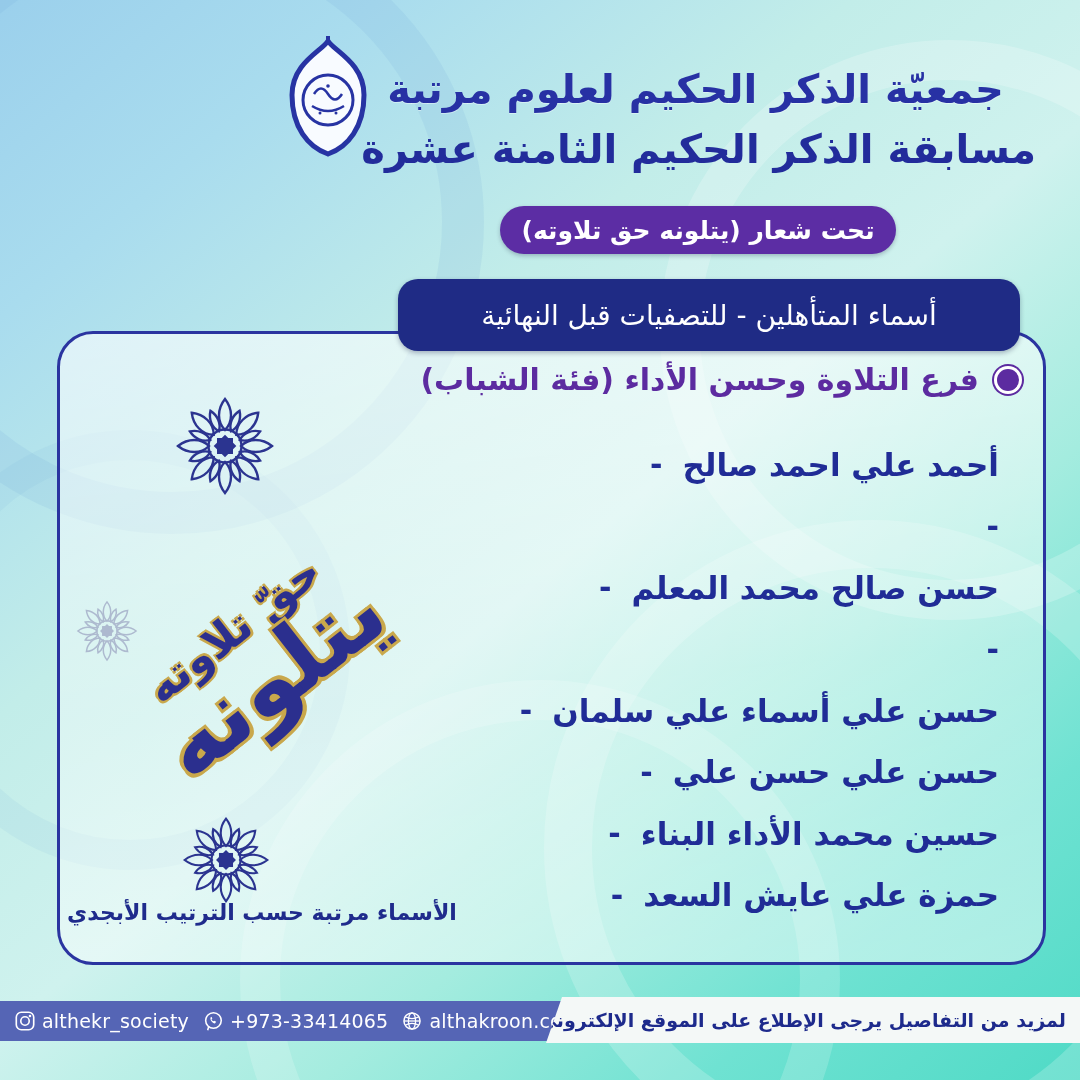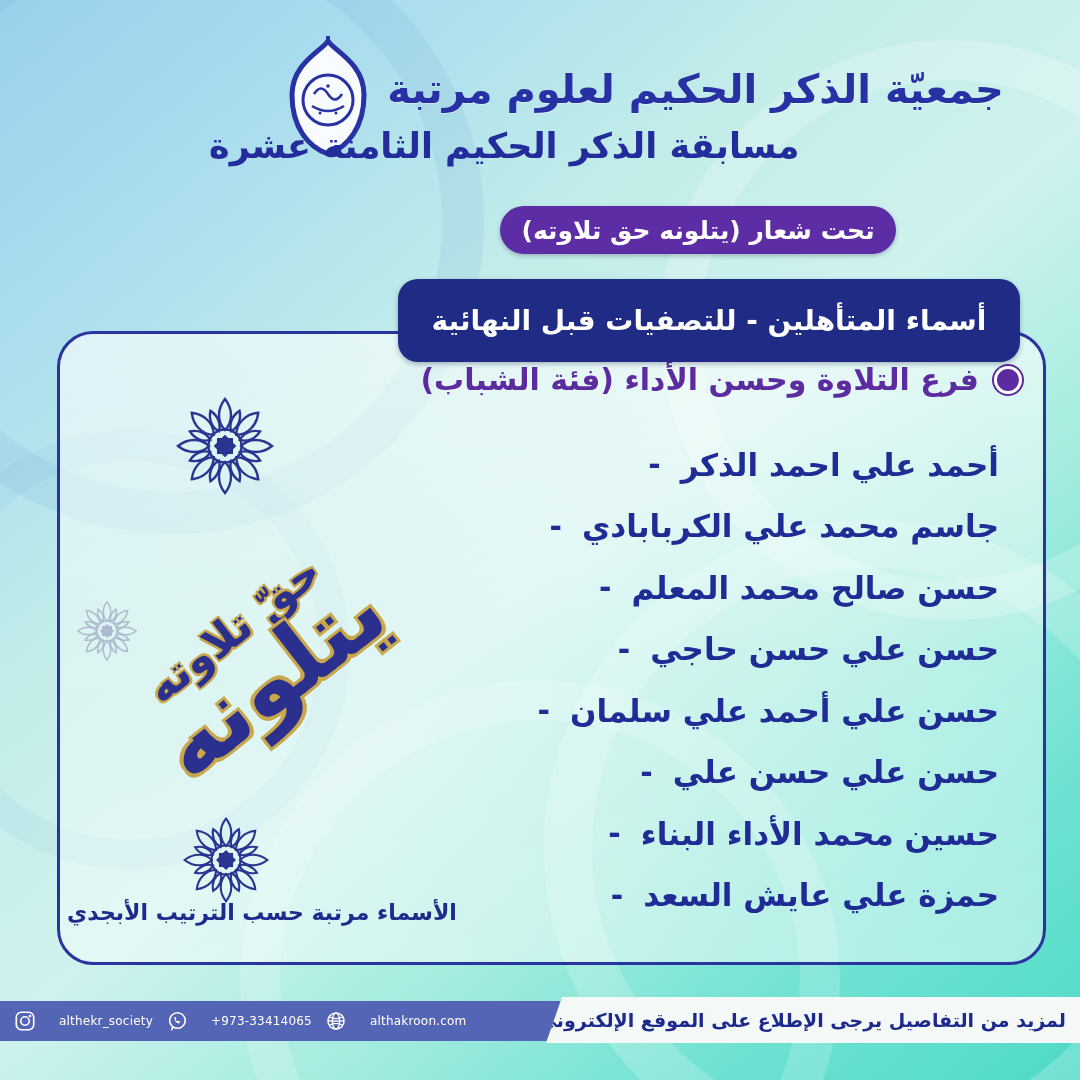--- a/index.html
+++ b/index.html
@@ -12,29 +12,29 @@
   .swirl.s2{right:-160px;top:40px;width:500px;height:500px;border:40px solid rgba(255,255,255,0.22);}
   .swirl.s3{right:-120px;top:520px;width:560px;height:560px;border:48px solid rgba(255,255,255,0.20);}
   .swirl.s4{left:240px;bottom:-200px;width:520px;height:520px;border:40px solid rgba(255,255,255,0.18);}
   .swirl.s5{left:-90px;top:430px;width:380px;height:380px;border:30px solid rgba(120,175,220,0.10);}
 
   
   .emblem{position:absolute;left:278px;top:34px;width:100px;height:126px;color:#2733a3;}
   .society-name{position:absolute;left:368px;top:42px;width:655px;height:94px;direction:rtl;
     display:flex;align-items:center;justify-content:center;text-align:center;
     font-size:40px;font-weight:bold;color:#2731a4;letter-spacing:-1px;text-shadow:0 1px 0 rgba(255,255,255,0.4);}
-  .competition-title{position:absolute;left:209px;top:126px;width:840px;direction:rtl;text-align:left;
-    font-size:35px;font-weight:bold;color:#222c9b;letter-spacing:-1px;}
+  .competition-title{position:absolute;left:196px;top:126px;width:840px;direction:rtl;text-align:right;
+    font-size:40px;font-weight:bold;color:#222c9b;letter-spacing:-1px;}
   .slogan-badge{position:absolute;left:500px;top:206px;width:396px;height:48px;background:#5c2da4;
     border-radius:24px;color:#ffffff;font-size:25px;font-weight:bold;direction:rtl;
     display:flex;align-items:center;justify-content:center;box-shadow:0 2px 4px rgba(20,20,60,0.25);}
 
   
-  .section-badge{position:absolute;left:398px;top:279px;width:622px;height:83px;background:#1f2b85;
-    border-radius:20px;color:#ffffff;font-size:28px;font-weight:bold;direction:rtl;z-index:3;
+  .section-badge{position:absolute;left:398px;top:279px;width:622px;height:72px;background:#1f2b85;
+    border-radius:20px;color:#ffffff;font-size:28px;font-weight:normal;direction:rtl;z-index:3;
     display:flex;align-items:center;justify-content:center;box-shadow:0 2px 5px rgba(10,15,60,0.3);}
 
   
   .content-box{position:absolute;left:57px;top:331px;width:983px;height:628px;z-index:2;
     border:3px solid #2a34a0;border-radius:36px;
     background:linear-gradient(175deg,rgba(255,255,255,0.60) 0%,rgba(255,255,255,0.36) 55%,rgba(255,255,255,0.48) 100%);}
   .category-row{position:absolute;top:28px;right:24px;direction:rtl;display:flex;align-items:center;gap:18px;}
   .bullet{width:22px;height:22px;border-radius:50%;background:#5c2ba0;
     box-shadow:0 0 0 3px #ffffff,0 0 0 5px #5c2ba0;}
   .category-text{font-size:30px;font-weight:bold;color:#5c2ba0;white-space:nowrap;margin-left:48px;}
@@ -56,21 +56,21 @@
   .art-line2{font-size:92px;font-weight:bold;color:#2b2f8e;margin-top:-16px;white-space:nowrap;
     text-shadow:3px 3px 0 #c9a84c,-3px 3px 0 #c9a84c,3px -3px 0 #c9a84c,-3px -3px 0 #c9a84c;}
 
   .order-note{position:absolute;left:4px;top:566px;width:396px;text-align:center;direction:rtl;
     font-size:22px;font-weight:bold;color:#1f2b8c;}
 
   
   .contact-bar{position:absolute;left:0;top:1001px;width:580px;height:40px;background:#5565b5;z-index:4;
     clip-path:polygon(0 0,100% 0,calc(100% - 16px) 100%,0 100%);
     display:flex;align-items:center;gap:13px;padding-left:14px;box-sizing:border-box;color:#ffffff;}
-  .contact{display:flex;align-items:center;gap:23px;font-size:12px;font-weight:500;letter-spacing:0.2px;white-space:nowrap;}
+  .contact{display:flex;align-items:center;gap:6px;font-size:19px;font-weight:500;letter-spacing:0.2px;white-space:nowrap;}
   .contact svg{flex:0 0 auto;}
   .footer-note{position:absolute;left:546px;top:997px;width:534px;height:46px;background:#f4f8f7;z-index:5;
     clip-path:polygon(16px 0,100% 0,100% 100%,0 100%);
     display:flex;align-items:center;direction:rtl;justify-content:flex-start;
     padding:0 14px 0 6px;box-sizing:border-box;
     font-size:19px;font-weight:bold;color:#1d2a8c;white-space:nowrap;}
 </style>
 </head>
 <body>
 
@@ -126,37 +126,35 @@
   <div class="section-badge">أسماء المتأهلين - للتصفيات قبل النهائية</div>
 
   <section class="content-box">
     <div class="category-row">
       <span class="bullet"></span>
       <span class="category-text">فرع التلاوة وحسن الأداء (فئة الشباب)</span>
     </div>
 
     <div class="names">
       <div class="name-row">
-          <span>أحمد علي احمد الذكر</span>
-          <span class="name-dash">-</span>
-        </div>
-      <div class="name-row">
-          <span>جاسم محمد علي الكربابادي</span>
+          <span>أحمد علي احمد صالح</span>
+          <span class="name-dash">-</span>
+        </div>
+      <div class="name-row">
           <span class="name-dash">-</span>
         </div>
       <div class="name-row">
           <span>حسن صالح محمد المعلم</span>
           <span class="name-dash">-</span>
         </div>
       <div class="name-row">
-          <span>حسن علي حسن حاجي</span>
-          <span class="name-dash">-</span>
-        </div>
-      <div class="name-row">
-          <span>حسن علي أحمد علي سلمان</span>
+          <span class="name-dash">-</span>
+        </div>
+      <div class="name-row">
+          <span>حسن علي أسماء علي سلمان</span>
           <span class="name-dash">-</span>
         </div>
       <div class="name-row">
           <span>حسن علي حسن علي</span>
           <span class="name-dash">-</span>
         </div>
       <div class="name-row">
           <span>حسين محمد الأداء البناء</span>
           <span class="name-dash">-</span>
         </div>

